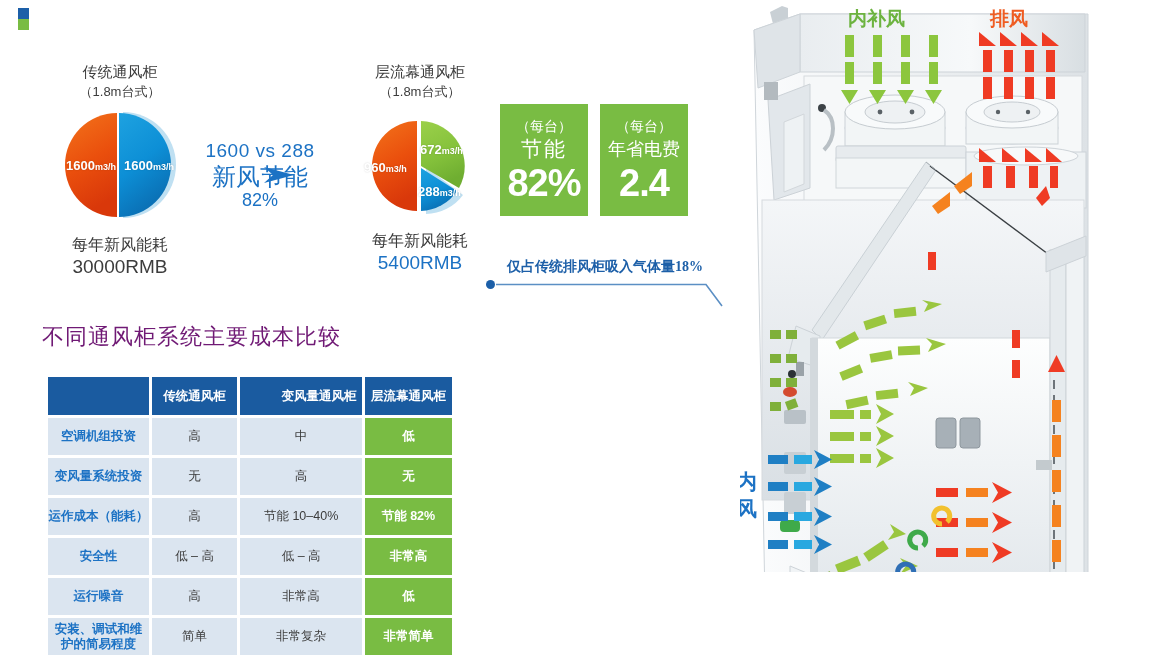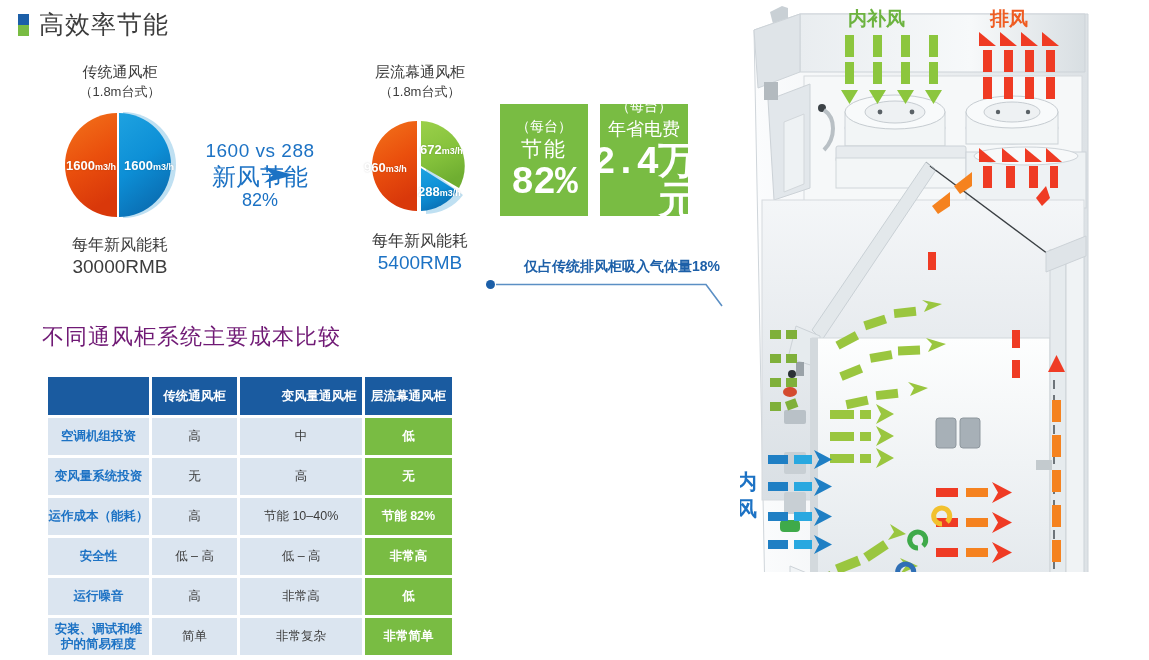--- a/index.html
+++ b/index.html
@@ -37,21 +37,21 @@
   #vs-arrow{margin:2px auto 1px;width:0;height:0;}
   #vs-b1{font-size:24px;line-height:24px;}
   #vs-b2{font-size:18px;line-height:22px;}
 
   
   .badge{position:absolute;background:#79bc43;color:#fff;text-align:center;
          display:flex;flex-direction:column;align-items:center;justify-content:center;}
   .badge .bsmall{font-size:14px;line-height:18px;}
   .badge .bmid{font-size:21px;line-height:28px;letter-spacing:2px;}
   .badge .bbig{font-size:38px;line-height:40px;font-weight:700;letter-spacing:-1px;}
-  .badge .brow{display:flex;align-items:baseline;justify-content:flex-start;font-family:Liberation Mono, monospace;}
+  .badge .brow{display:flex;align-items:baseline;justify-content:flex-start;}
 
   
   #callout-text{position:absolute;font-size:14px;color:#1c5fa8;font-weight:700;white-space:nowrap;}
   #callout-dot{position:absolute;width:9px;height:9px;border-radius:50%;background:#1c5fa8;}
 
   
   #table-title{position:absolute;font-size:22px;color:#701a75;letter-spacing:1px;}
   #cost-table{position:absolute;border-collapse:separate;border-spacing:3px;}
   #cost-table th,#cost-table td{
     padding:0;text-align:center;vertical-align:middle;font-size:12.5px;
@@ -74,21 +74,20 @@
   svg{display:block;}
 </style>
 </head>
 <body>
 
 <div id="header" class="abs">
   <div id="logo-mark">
     <div class="sq-top"></div>
     <div class="sq-bot"></div>
   </div>
-  <div id="header-title">高效率节能</div>
 </div>
 
 <div class="pie-block" style="left:30px;top:62px;width:180px;">
   <div class="pie-caption">
     <div>传统通风柜</div>
     <div class="sub">（1.8m台式）</div>
   </div>
   <div class="pie-wrap" style="width:136px;height:110px;margin-top:8px;">
     <svg width="136" height="110" viewBox="0 0 136 110">
       <defs>
@@ -190,25 +189,24 @@
     <span class="bbig">82</span>
     <span class="bbig">%</span>
   </div>
 </div>
 
 <div class="badge" style="left:600px;top:104px;width:88px;height:112px;">
   <div class="bsmall">（每台）</div>
   <div class="bmid" style="font-size:18px;letter-spacing:0;">年省电费</div>
   <div class="brow">
     <span class="bbig">2.4</span>
-    <span class="bbig unit">万元</span>
-  </div>
-</div>
-
-<div id="callout-text" style="left:524px;top:258px;">仅占传统排风柜吸入气体量18%</div>
+  </div>
+</div>
+
+<div id="callout-text" style="left:507px;top:258px;font-family:Liberation Serif, serif;">仅占传统排风柜吸入气体量18%</div>
 <div id="callout-dot" style="left:486px;top:280px;"></div>
 <svg class="abs" style="left:494px;top:270px;" width="240" height="60">
   <path d="M2 14.5 H212 L228 36" stroke="#5b8fc4" stroke-width="1.6" fill="none"></path>
 </svg>
 
 <div id="table-title" style="left:42px;top:322px;">不同通风柜系统主要成本比较</div>
 
 <table id="cost-table" style="left:45px;top:374px;width:410px;">
   <thead>
     <tr>

